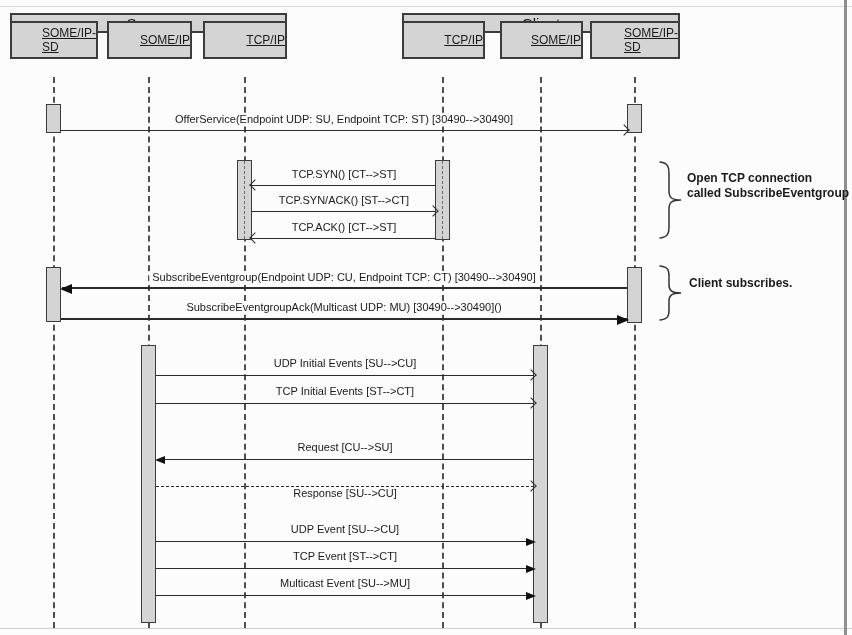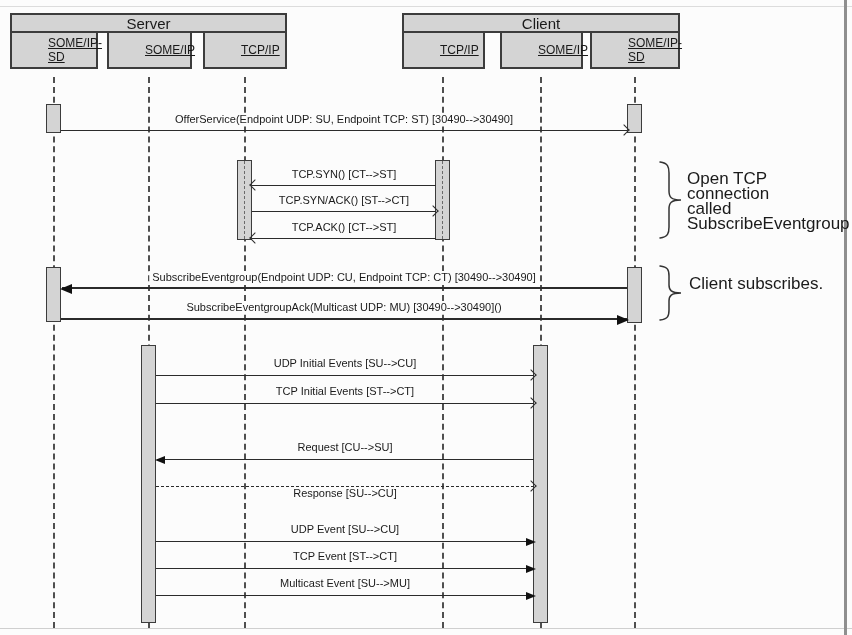--- a/index.html
+++ b/index.html
@@ -10,22 +10,22 @@
   }
   
   .frame-line{position:absolute;background:#dcdcdc;}
   
   .group-box{
     position:absolute;height:20px;background:#d4d4d4;border:2px solid #3c3c3c;
     display:flex;align-items:center;justify-content:center;
     font-size:15px;line-height:15px;
   }
   .participant-box{
-    position:absolute;top:31px;height:38px;background:#d4d4d4;border:2px solid #3c3c3c;
-    display:flex;align-items:center;justify-content:flex-start;
+    position:absolute;top:21px;height:38px;background:#d4d4d4;border:2px solid #3c3c3c;
+    display:flex;align-items:center;justify-content:flex-end;
     font-size:12px;text-decoration:underline;padding-left:36px;
   }
   
   .lifeline{position:absolute;top:77px;height:551px;width:0;
     border-left:2px dashed #4f4f4f;z-index:1;}
   
   .activation{position:absolute;width:15px;background:#d4d4d4;
     border:1.5px solid #3c3c3c;z-index:2;}
   .activation .inner-dash{width:0;height:100%;margin:0 auto;
     border-left:1.5px dashed #6a6a6a;}
@@ -43,21 +43,21 @@
     border-left:10px solid #111;}
   .h-fill-l{position:absolute;left:-2px;top:-4px;width:0;height:0;
     border-top:4.5px solid transparent;border-bottom:4.5px solid transparent;
     border-right:10px solid #111;}
   .h-fill-r.big{top:-5px;border-top-width:5.5px;border-bottom-width:5.5px;border-left-width:12px;}
   .h-fill-l.big{top:-5px;border-top-width:5.5px;border-bottom-width:5.5px;border-right-width:12px;}
   
   .msg-label{position:absolute;transform:translateX(-50%);white-space:nowrap;
     font-size:11px;line-height:13px;background:#fcfcfc;padding:0 3px;z-index:4;}
   
-  .annotation{position:absolute;font-size:17px;line-height:15px;z-index:4;}
+  .annotation{position:absolute;font-size:12px;line-height:15px;z-index:4;font-weight:bold;}
   .brace-svg{position:absolute;left:0;top:0;z-index:2;pointer-events:none;}
 </style>
 </head>
 <body>
 
 <div id="stage">
 
   <div class="frame-line" style="left:0;top:6px;width:852px;height:1px;"></div>
   <div class="frame-line" style="left:0;top:628px;width:852px;height:1px;background:#cfcfcf;"></div>
   <div class="frame-line" style="left:844px;top:0;width:3px;height:635px;background:#8f8f8f;"></div>

